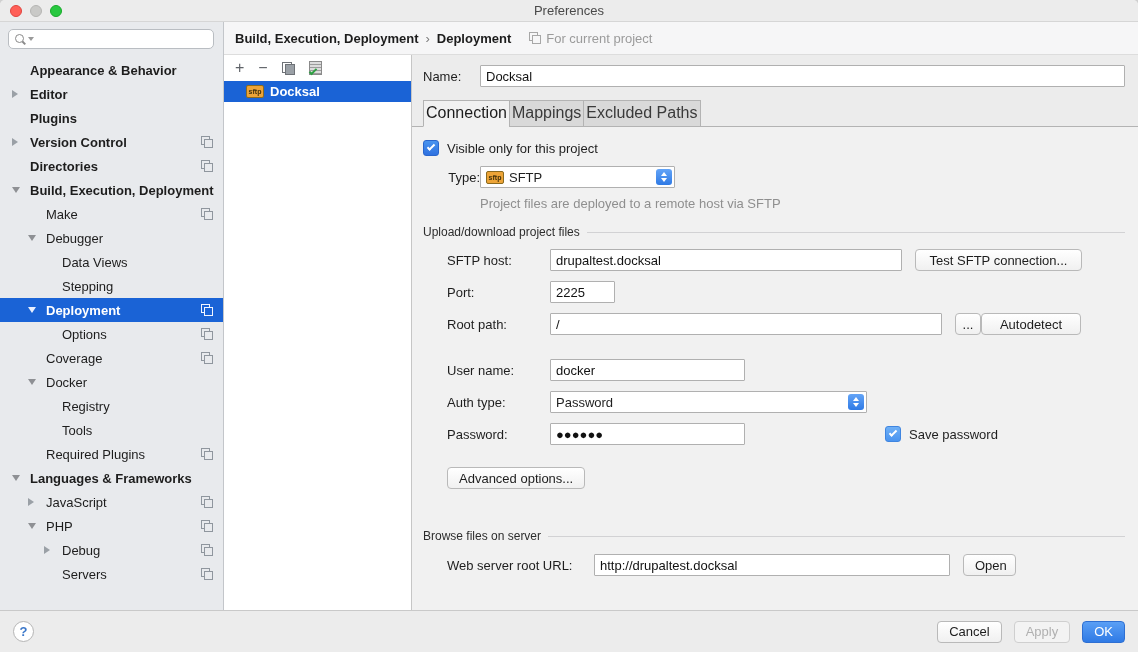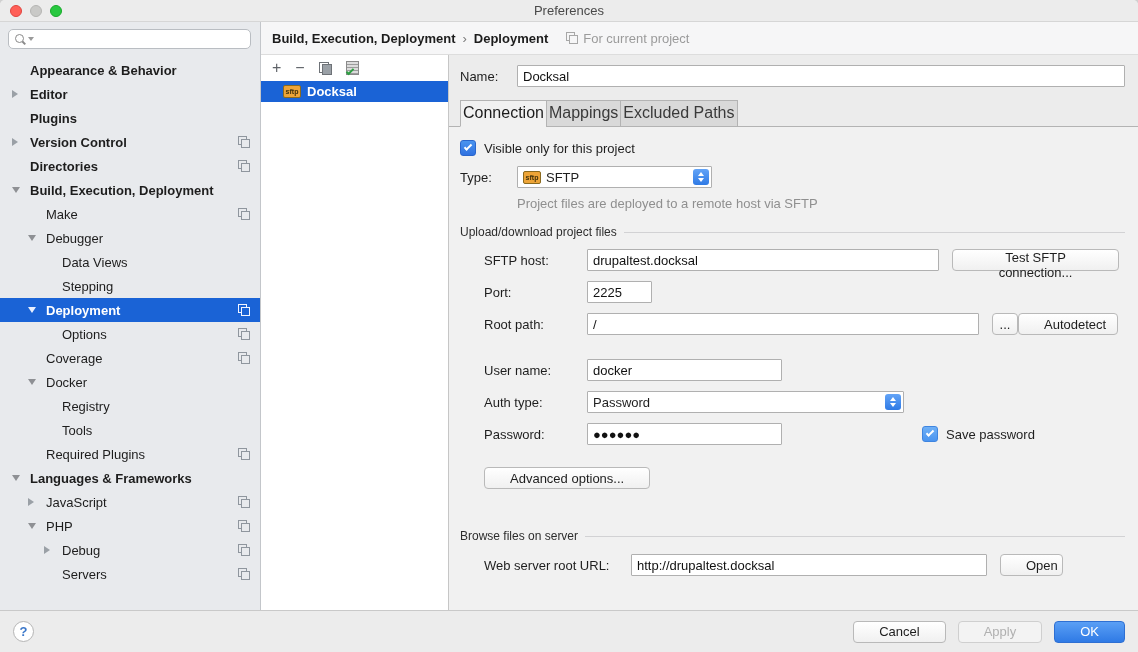--- a/index.html
+++ b/index.html
@@ -17,21 +17,21 @@
   .light.red   { background:#ff5f57; border:1px solid #e0443e; }
   .light.gray  { background:#c9c9c7; border:1px solid #b5b5b3; }
   .light.green { background:#28c840; border:1px solid #17aa29; }
   .win-title { position:absolute; left:0; right:0; top:3px; text-align:center;
                font-size:13px; color:#4a4a4a; }
 
   
   .main { flex:1; display:flex; min-height:0; }
 
   
-  .sidebar { width:261px; flex:none; background:#e8eaed; border-right:1px solid #c3c6ca;
+  .sidebar { width:224px; flex:none; background:#e8eaed; border-right:1px solid #c3c6ca;
              display:flex; flex-direction:column; }
   .search-wrap { padding:7px 9px 7px 8px; flex:none; }
   .search-box { height:20px; background:#fff; border:1px solid #b9bdc2; border-radius:5px;
                 display:flex; align-items:center; padding:0 6px; gap:2px; }
   .mag { position:relative; width:11px; height:11px; flex:none; }
   .mag::before { content:""; position:absolute; left:0; top:0; width:7px; height:7px;
                  border:1.5px solid #8a8a8a; border-radius:50%; }
   .mag::after { content:""; position:absolute; left:7px; top:8px; width:4px; height:1.5px;
                 background:#8a8a8a; transform:rotate(45deg); }
   .mini-caret { width:0; height:0; border-left:3px solid transparent; border-right:3px solid transparent;
@@ -118,21 +118,21 @@
   .row { display:flex; align-items:center; }
   .chk-row { margin-top:13px; gap:8px; }
   .checkbox { width:16px; height:16px; border-radius:3px; flex:none; position:relative;
               background:linear-gradient(#4a94ef,#2f71e0); border:1px solid #2a66cc;
               display:flex; align-items:center; justify-content:center; }
   .checkbox.light { background:linear-gradient(#6fb0f6,#4a94ef); border-color:#3f85e0; }
   .chk-mark { width:8px; height:4px; border-left:2px solid #fff; border-bottom:2px solid #fff;
               transform:rotate(-45deg) translate(1px,-1px); }
   .chk-label { font-size:13px; }
 
-  .type-row { margin-top:10px; }
+  .type-row { margin-top:10px;text-align:right; }
   .type-row .f-label { width:57px; flex:none; }
   .select { height:22px; background:#fff; border:1px solid #b0b0b0; border-radius:1px;
             position:relative; display:flex; align-items:center; gap:5px;
             padding:0 22px 0 5px; font-size:13px; }
   .stepper { position:absolute; right:2px; top:2px; bottom:2px; width:16px; border-radius:3px;
              background:linear-gradient(#63a4f7,#2f7ae5); }
   .stepper::before { content:""; position:absolute; left:4.5px; top:3px; width:0; height:0;
                      border-left:3.5px solid transparent; border-right:3.5px solid transparent;
                      border-bottom:4px solid #fff; }
   .stepper::after { content:""; position:absolute; left:4.5px; bottom:3px; width:0; height:0;
@@ -141,41 +141,41 @@
   .type-select { width:195px; }
 
   .hint { margin:8px 0 0 57px; font-size:13px; color:#8f8f8f; }
 
   .section { display:flex; align-items:center; margin-top:14px; }
   .section-label { font-size:12px; color:#2d2d2d; flex:none; }
   .section-line { flex:1; height:1px; background:#d2d2d4; margin-left:7px; }
 
   .grp-row { margin-top:10px; }
   .grp-label { margin-left:24px; width:103px; flex:none; }
-  .btn { height:22px; padding:0 25px; border:1px solid #b9b9b9; border-radius:4px;
+  .btn { height:22px; padding:0 11px; border:1px solid #b9b9b9; border-radius:4px;
          background:linear-gradient(#ffffff,#f0f0f0); font:13px "Liberation Sans", sans-serif;
          color:#1d1d1d; cursor:default; }
   .sftp-host-input { width:352px; }
   .test-btn { margin-left:13px; width:167px; }
   .port-input { width:65px; }
   .root-input { width:392px; }
   .dots-btn { margin-left:13px; width:26px; padding:0; }
   .autodetect-btn { width:100px; }
   .user-row { margin-top:24px; }
   .user-input { width:195px; }
   .auth-select { width:317px; }
   .pass-input { width:195px; }
   .save-pass { display:flex; align-items:center; gap:8px; margin-left:140px; }
   .adv-row { margin-top:22px; }
   .adv-btn { margin-left:24px; }
   .browse-section { margin-top:40px; }
   .web-row { margin-top:11px; }
   .web-label { margin-left:24px; width:147px; flex:none; }
   .web-input { width:356px; }
-  .open-btn { margin-left:13px; width:63px; }
+  .open-btn { margin-left:13px; width:53px; }
 
   
   .footer { height:42px; flex:none; background:#ececec; border-top:1px solid #c9c9c9;
             display:flex; align-items:center; padding:0 13px; }
   .help-btn { width:21px; height:21px; border-radius:50%; background:#fff; border:1px solid #b5b5b5;
               color:#3b77c9; font-size:13px; font-weight:bold; display:flex; align-items:center;
               justify-content:center; cursor:default; }
   .footer-spacer { flex:1; }
   .footer .btn { margin-left:12px; }
   .btn.disabled { color:#b0b0b0; background:#f3f3f3; border-color:#cfcfcf; }

